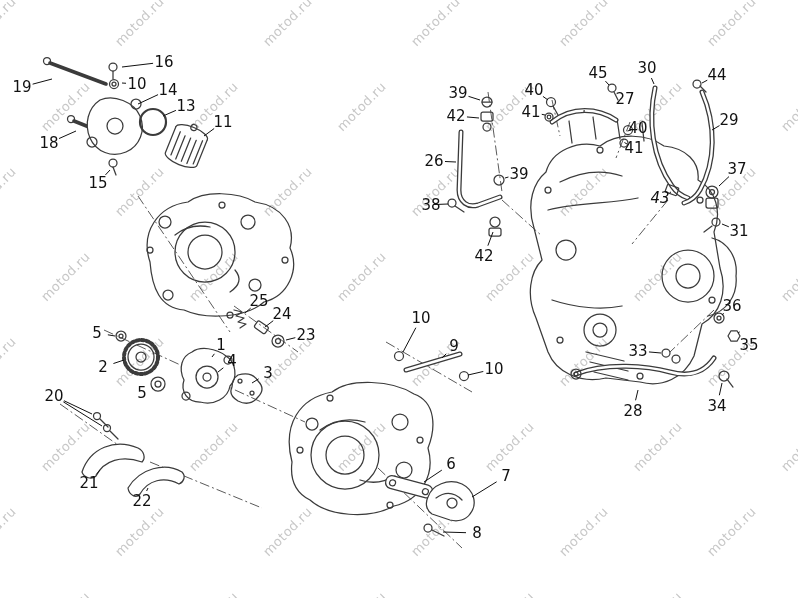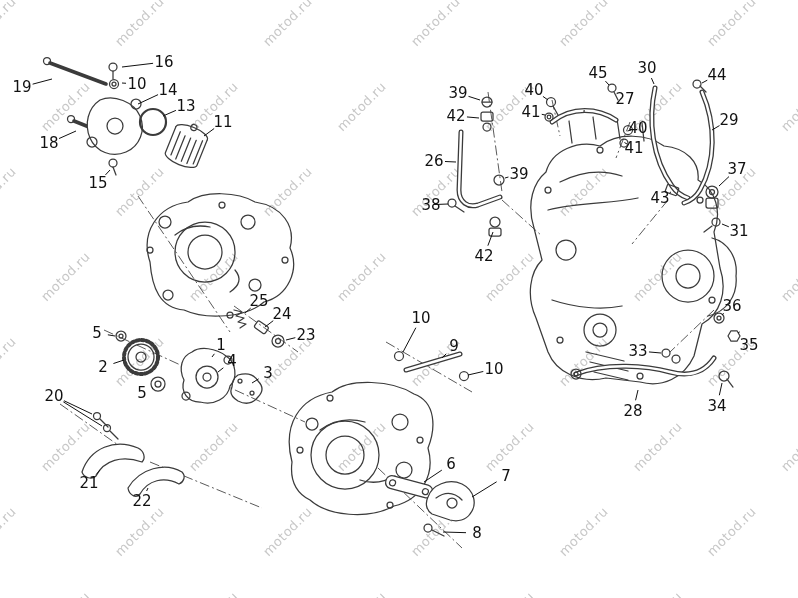--- a/index.html
+++ b/index.html
@@ -404,21 +404,21 @@
       <div class="callout" style="left: 598px; top: 73px;">45</div>
       <div class="callout" style="left: 647px; top: 68px;">30</div>
       <div class="callout" style="left: 717px; top: 75px;">44</div>
       <div class="callout" style="left: 729px; top: 120px;">29</div>
       <div class="callout" style="left: 638px; top: 128px;">40</div>
       <div class="callout" style="left: 634px; top: 148px;">41</div>
       <div class="callout" style="left: 434px; top: 161px;">26</div>
       <div class="callout" style="left: 519px; top: 174px;">39</div>
       <div class="callout" style="left: 423px; top: 205px; margin-left: 8px;">38</div>
       <div class="callout" style="left: 484px; top: 256px;">42</div>
-      <div class="callout" style="left: 660px; top: 198px;">43</div>
+      <div class="callout" style="left: 660px; top: 198px; font-style: italic;">43</div>
       <div class="callout" style="left: 737px; top: 169px;">37</div>
       <div class="callout" style="left: 739px; top: 231px;">31</div>
       <div class="callout" style="left: 732px; top: 306px;">36</div>
       <div class="callout" style="left: 749px; top: 345px;">35</div>
       <div class="callout" style="left: 638px; top: 351px;">33</div>
       <div class="callout" style="left: 717px; top: 406px;">34</div>
       <div class="callout" style="left: 633px; top: 411px;">28</div>
     </div>
 </div>
 

